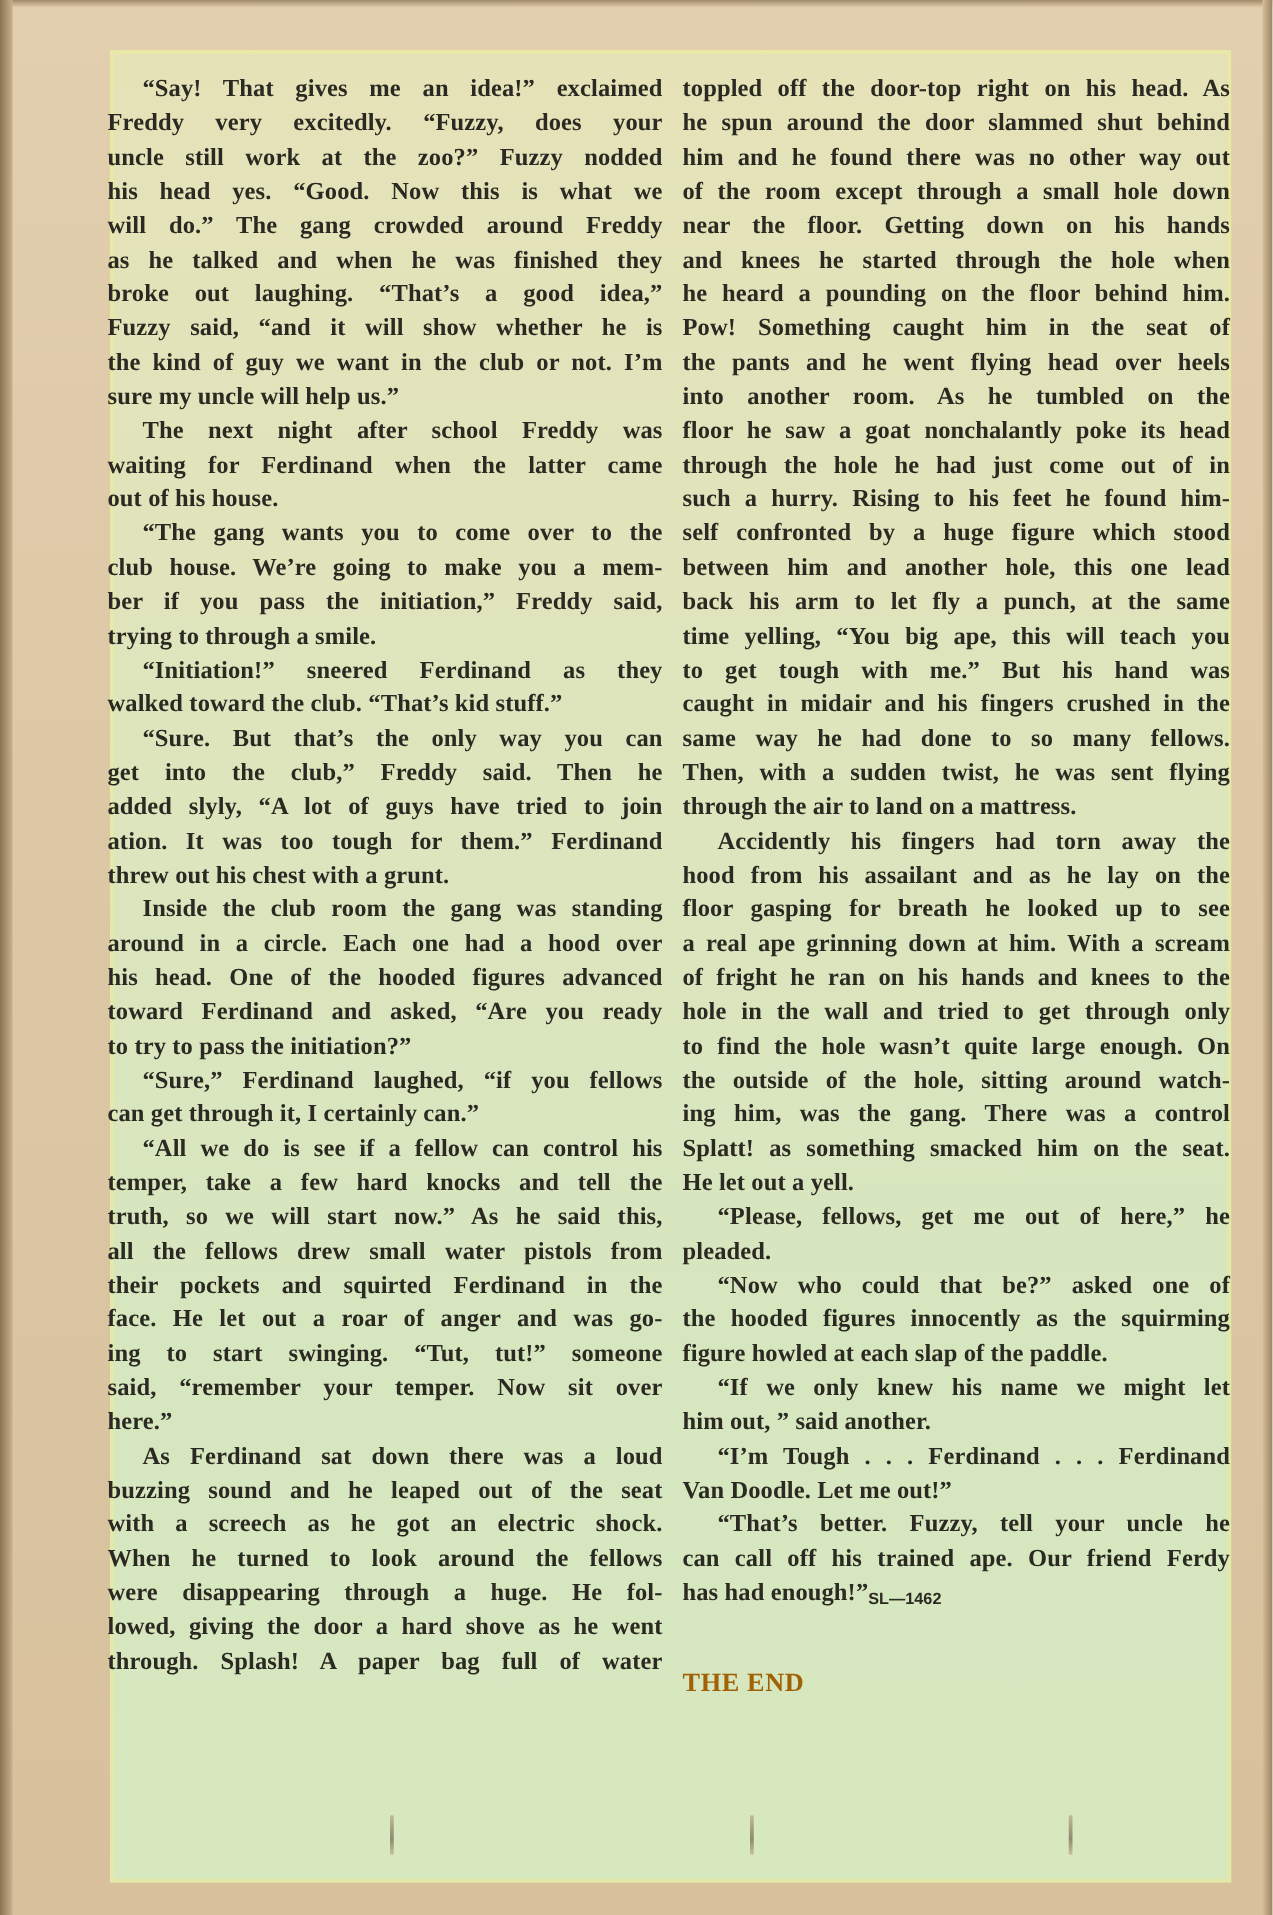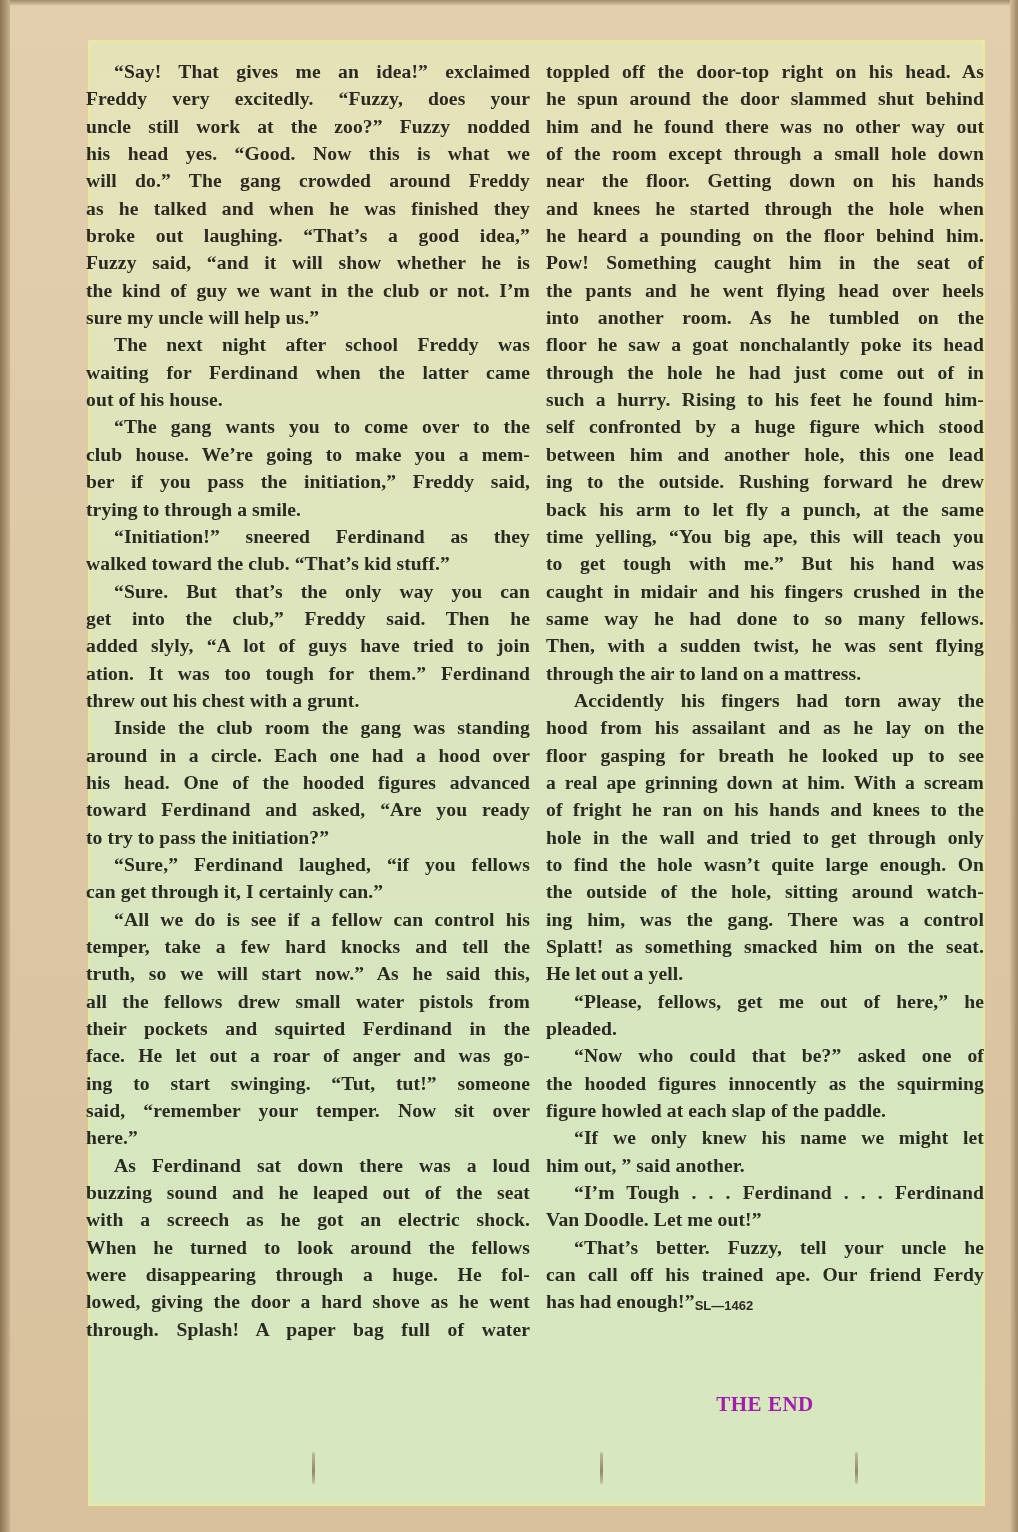--- a/index.html
+++ b/index.html
@@ -35,22 +35,22 @@
   .col-right { left:546px; width:438px; }
   .line {
     display:block; white-space:nowrap; height:27.35px;
     text-align:justify; text-align-last:justify;
   }
   .line.last { text-align-last:left; }
   .line.indent { padding-left:28px; }
   .code-line { display:flex; justify-content:flex-start; }
   .code { font-family:"Liberation Sans", sans-serif; font-size:13px; font-weight:bold; letter-spacing:0; padding-top:4px; }
   .the-end {
-    position:absolute; left:546px; width:438px; top:1392px;
-    text-align:center; font-size:21px; font-weight:bold; color:#a21caf;
+    position:absolute; left:546px; width:438px; top:1334px;
+    font-size:21px; font-weight:bold; color:#a16207;
     letter-spacing:0.5px;
   }
   .staple {
     position:absolute; width:3px; height:32px; top:1452px;
     background: linear-gradient(180deg, #b8a888, #6f624c 60%, #c3b394);
     border-radius:2px; opacity:0.7;
   }
 </style>
 </head>
 <body>
@@ -119,21 +119,20 @@
     <span class="line">and knees he started through the hole when</span>
     <span class="line">he heard a pounding on the floor behind him.</span>
     <span class="line">Pow! Something caught him in the seat of</span>
     <span class="line">the pants and he went flying head over heels</span>
     <span class="line">into another room.  As he tumbled on the</span>
     <span class="line">floor he saw a goat nonchalantly poke its head</span>
     <span class="line">through the hole he had just come out of in</span>
     <span class="line">such a hurry.  Rising to his feet he found him-</span>
     <span class="line">self confronted by a huge figure which stood</span>
     <span class="line">between him and another hole, this one lead</span>
-    <span class="line">ing to the outside.  Rushing forward he drew</span>
     <span class="line">back his arm to let fly a punch, at the same</span>
     <span class="line">time yelling, “You big ape, this will teach you</span>
     <span class="line">to get tough with me.”  But his hand was</span>
     <span class="line">caught in midair and his fingers crushed in the</span>
     <span class="line">same way he had done to so many fellows.</span>
     <span class="line">Then, with a sudden twist, he was sent flying</span>
     <span class="line last">through the air to land on a mattress.</span>
     <span class="line indent">Accidently his fingers had torn away the</span>
     <span class="line">hood from his assailant and as he lay on the</span>
     <span class="line">floor gasping for breath he looked up to see</span>

